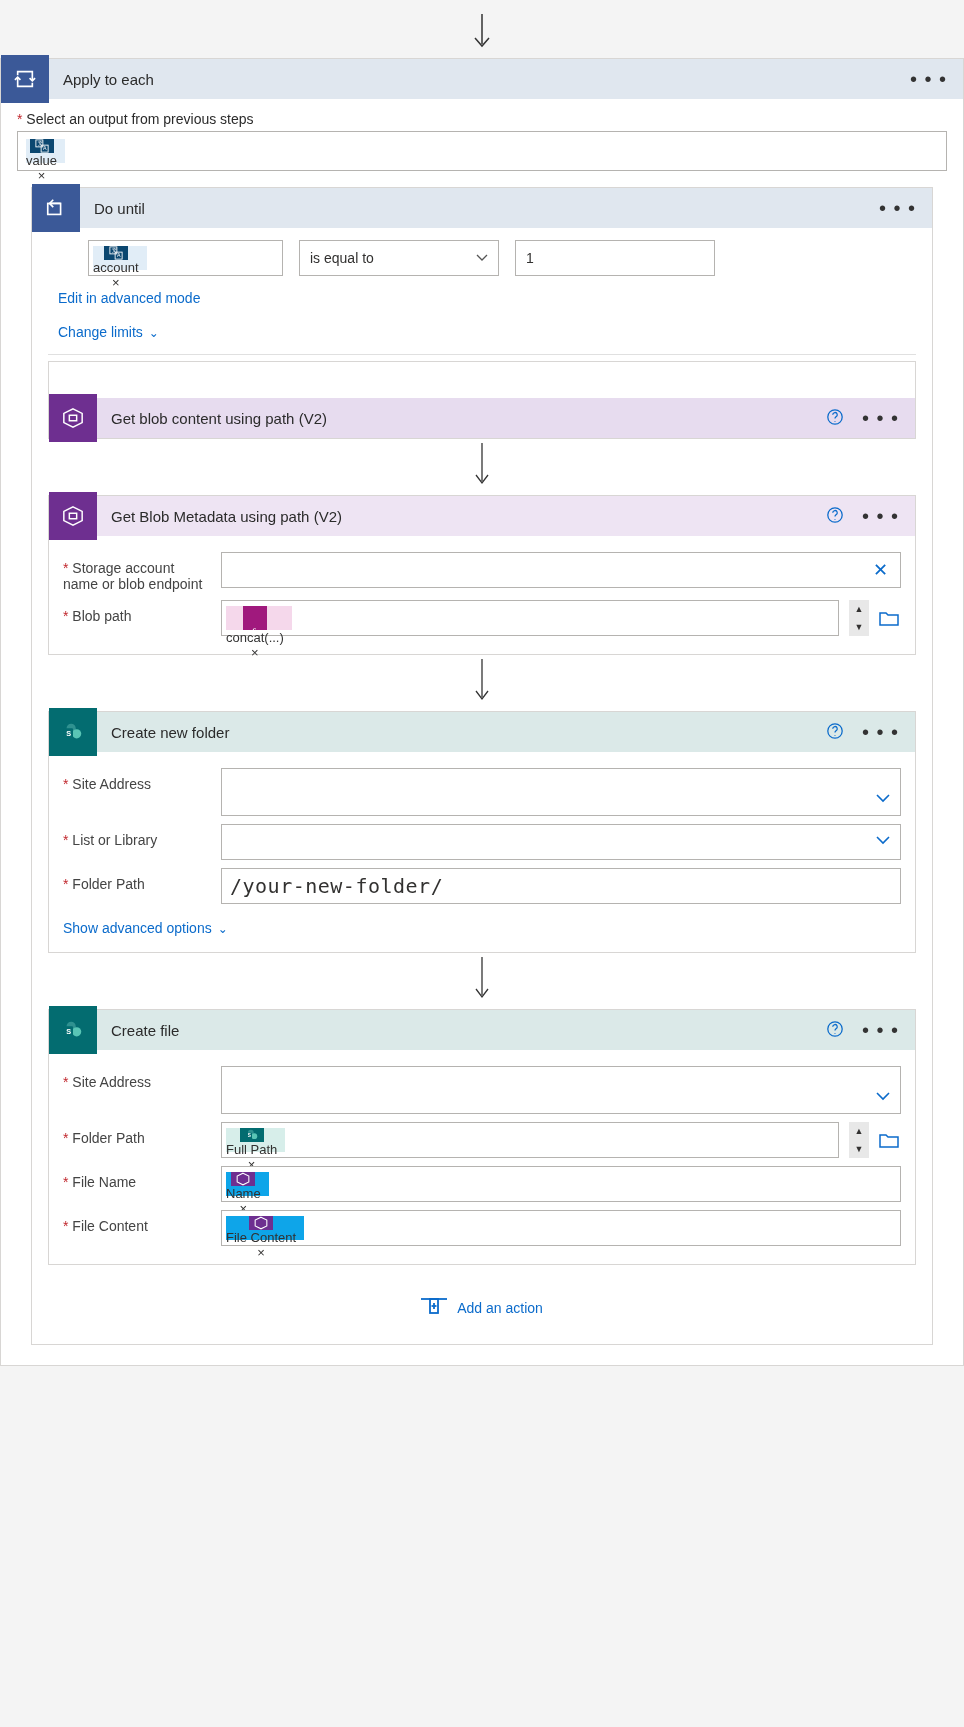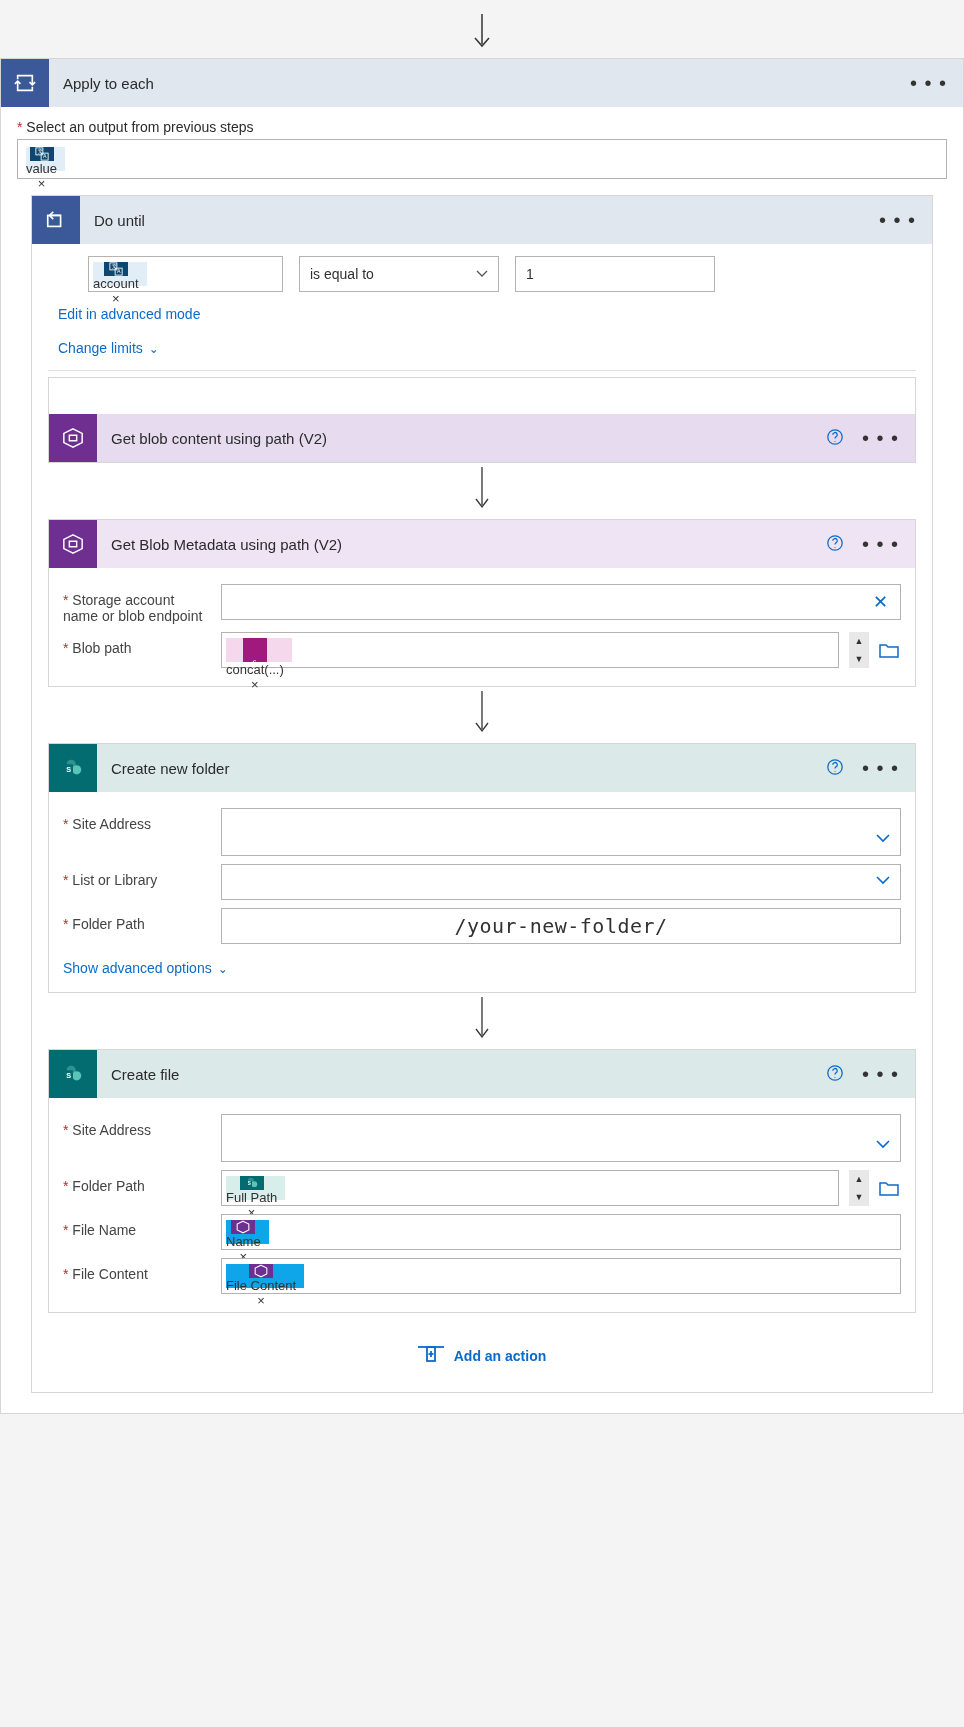--- a/index.html
+++ b/index.html
@@ -2,21 +2,21 @@
 <html><head>
 <meta charset="utf-8">
 <style>
   * { box-sizing: border-box; margin: 0; padding: 0; }
   body { font-family: "Segoe UI", Arial, sans-serif; font-size: 14px; color: #323130; background: #f4f4f4; display: flex; justify-content: center; padding: 10px 0 40px; }
   .canvas { width: 964px; }
   .arrow { display:flex; justify-content:center; padding: 4px 0 8px; }
   .arrow svg { stroke:#333; }
   .card-outer { border:1px solid #d8d6d4; background:#fff; }
 
-  .hdr { display:flex; align-items:center; height:48px; }
+  .hdr { display:flex; align-items:center; height:40px; }
   .hdr-blue { background:#e0e7ef; }
   .hdr-blue .icon-sq { background:#3b5998; width:48px; height:48px; display:flex; align-items:center; justify-content:center; }
   .hdr-purple { background:#e7dcef;margin-top:36px; }
   .hdr-purple .icon-sq { background:#6e2f90; width:48px; height:48px; display:flex; align-items:center;justify-content:center; }
   .hdr-purple2 { background:#eee4f3; }
   .hdr-purple2 .icon-sq { background:#6e2f90; width:48px; height:48px; display:flex; align-items:center;justify-content:center; }
   .hdr-teal { background:#dbe9e8; }
   .hdr-teal .icon-sq { background:#036c70; width:48px; height:48px; display:flex; align-items:center;justify-content:center;}
   .hdr-title { flex:1; padding-left:14px; font-size:15px; color:#2b2b2b; }
   .hdr-right { display:flex; align-items:center; gap:14px; padding-right:12px; }
@@ -56,23 +56,23 @@
   .form-field { flex:1; border:1px solid #b5b3b0; min-height:36px; padding:4px 8px; display:flex; align-items:center; background:#fff; position:relative;}
   .form-field-tall { min-height:48px; align-items:flex-start; }
   .form-field .chev-in { position:absolute; right:10px; bottom:8px; color:#0b6bcb; cursor:pointer;}
   .field-extra { display:flex; align-items:center; gap:8px; }
   .stepper svg, .folder-btn svg { display:block; }
   .stepper { width:20px; height:36px; display:flex; flex-direction:column;}
   .stepper .up, .stepper .dn { flex:1; background:#e8e8e8; display:flex;align-items:center;justify-content:center; cursor:pointer; font-size:9px;}
   .folder-btn { width:24px; height:24px; display:flex;align-items:center;justify-content:center; cursor:pointer; color:#0b6bcb;}
   .clear-x { color:#0b6bcb; font-size:18px; cursor:pointer; padding:0 4px;}
 
-  .mono-input { font-family: "Consolas", monospace; font-size:20px; letter-spacing:0.5px;justify-content:center; }
-
-  .add-action { display:flex; justify-content:center; padding:30px 0 10px; align-items:center; gap:10px;font-weight:bold;}
+  .mono-input { font-family: "Consolas", monospace; font-size:20px; letter-spacing:0.5px; }
+
+  .add-action { display:flex; justify-content:center; padding:30px 0 10px; align-items:center; gap:10px;}
   .add-action .ico { color:#0b6bcb;}
   .divider { border-top:1px solid #e0e0e0; margin:14px 0 6px;}
 
   .fx { width:24px;height:24px;background:#a0197d;color:#fff;display:flex;align-items:center;justify-content:center;font-style:italic;font-size:12px;font-family:serif;}
 </style>
 </head>
 <body>
 
 <div class="canvas">
   <div class="arrow">

